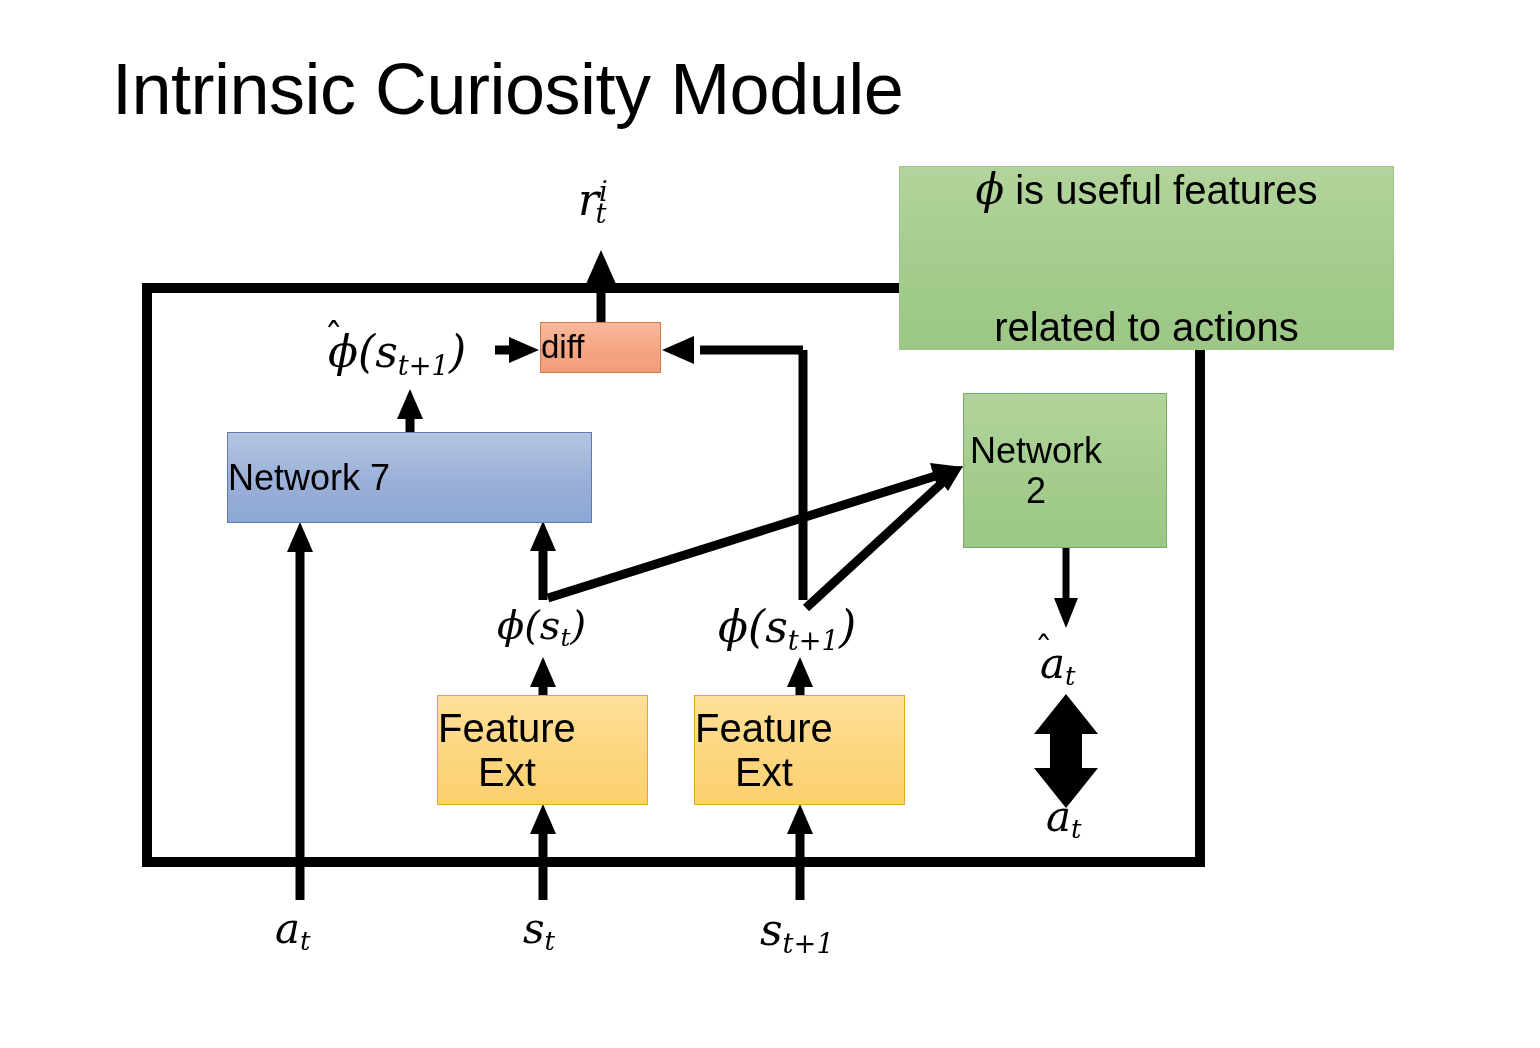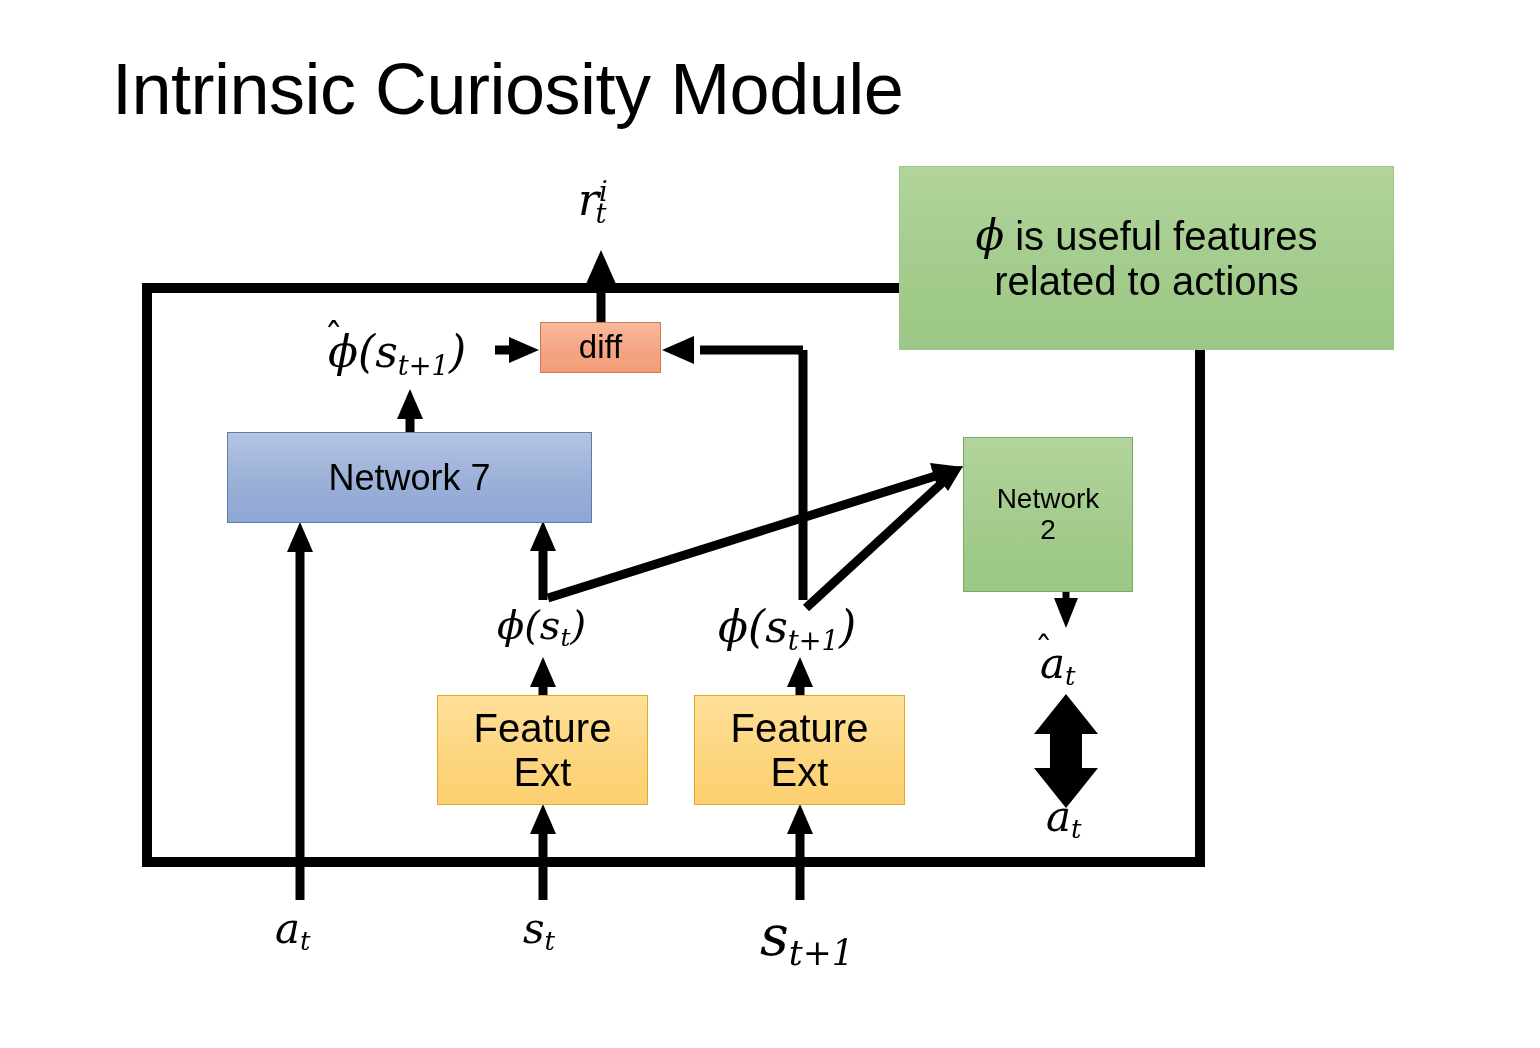--- a/index.html
+++ b/index.html
@@ -41,46 +41,45 @@
     color: #000000;
     letter-spacing: -0.5px;
     white-space: nowrap;
   }
 
   .node {
     position: absolute;
     box-sizing: border-box;
     display: flex;
     align-items: center;
-    justify-content: center;
+    justify-content: space-between;
     text-align: center;
     color: #000000;
     line-height: 1.1;
   }
 
   .node-net1 {
     left: 227px;
     top: 432px;
     width: 365px;
     height: 91px;
     background: linear-gradient(to bottom, #b4c4e2 0%, #9bb0d8 55%, #8da6d4 100%);
     border: 1.5px solid #5f79ad;
     font-size: 36px;
   }
 
   .node-net2 {
     left: 963px;
     top: 393px;
-    width: 170px;
+    width: 204px;
     height: 155px;
     background: linear-gradient(to bottom, #b2d49c 0%, #a2cb8c 60%, #9cc786 100%);
     border: 1.5px solid #7aab63;
-    font-size: 28px;
+    font-size: 36px;
     padding: 0 6px;
-    margin-top: 44px;
   }
 
   .node-diff {
     left: 540px;
     top: 322px;
     width: 121px;
     height: 51px;
     background: linear-gradient(to bottom, #f8b99b 0%, #f4a482 60%, #f29d79 100%);
     border: 1.5px solid #d07a4f;
     font-size: 33px;
@@ -150,21 +149,21 @@
   }
 
   .lbl-rti   { left: 578px; top: 178px; font-size: 44px; }
   .lbl-phihat{ left: 328px; top: 330px; font-size: 44px; }
   .lbl-phist { left: 497px; top: 605px; font-size: 40px; }
   .lbl-phist1{ left: 718px; top: 605px; font-size: 44px; }
   .lbl-ahat  { left: 1040px; top: 643px; font-size: 42px; }
   .lbl-a     { left: 1046px; top: 796px; font-size: 42px; }
   .lbl-at    { left: 275px; top: 908px; font-size: 42px; }
   .lbl-st    { left: 523px; top: 908px; font-size: 42px; }
-  .lbl-st1   { left: 760px; top: 908px; font-size: 56px; }
+  .lbl-st1   { left: 760px; top: 908px; font-size: 44px; }
 </style>
 </head>
 <body>
 
 <div id="stage">
 
   <svg id="diagram-svg" viewBox="0 0 1540 1048" xmlns="http://www.w3.org/2000/svg">
     <defs>
       <marker id="arrowhead" markerWidth="7" markerHeight="7" refX="5.6" refY="3.5" orient="auto" markerUnits="strokeWidth">
         <path d="M0,0.4 L6.2,3.5 L0,6.6 Z" fill="#000000"></path>

